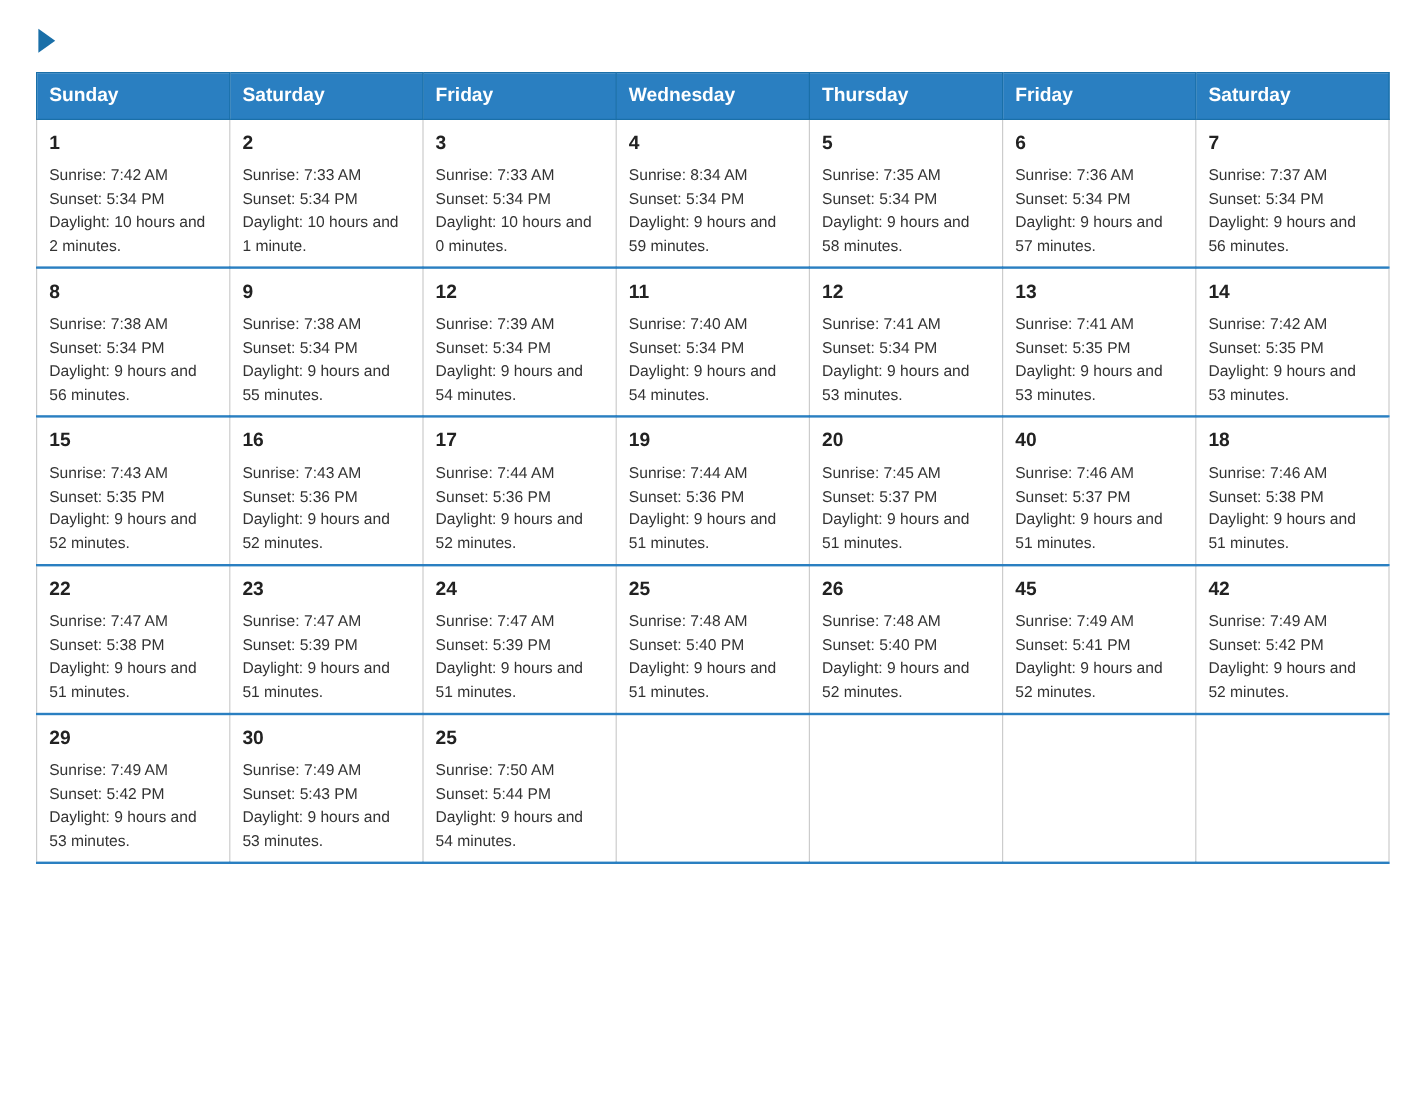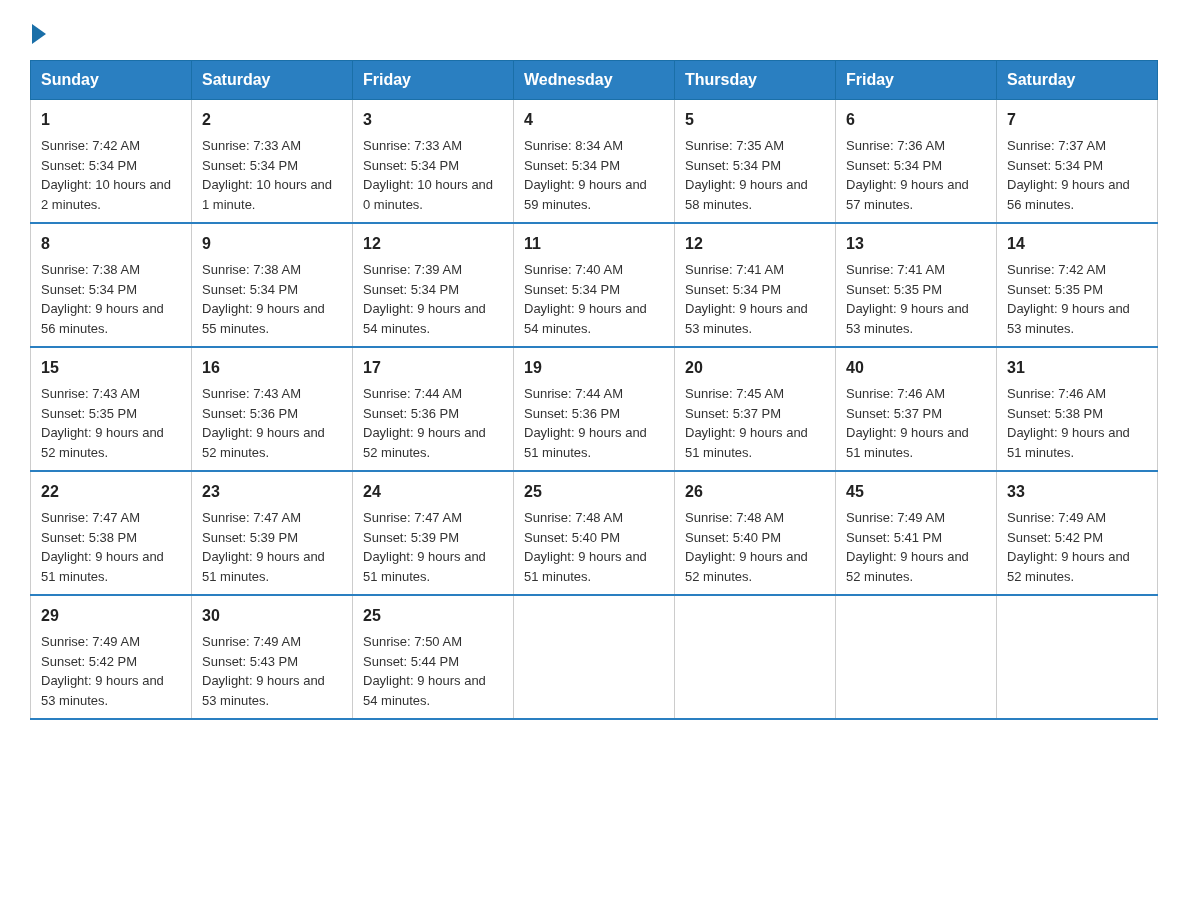--- a/index.html
+++ b/index.html
@@ -251,21 +251,21 @@
           <span class="day-info">Sunset: 5:37 PM</span><br>
           <span class="day-info">Daylight: 9 hours and 51 minutes.</span>
         </td>
         <td>
           <span class="day-number">40</span>
           <span class="day-info">Sunrise: 7:46 AM</span><br>
           <span class="day-info">Sunset: 5:37 PM</span><br>
           <span class="day-info">Daylight: 9 hours and 51 minutes.</span>
         </td>
         <td>
-          <span class="day-number">31</span>
+          <span class="day-number">18</span>
           <span class="day-info">Sunrise: 7:46 AM</span><br>
           <span class="day-info">Sunset: 5:38 PM</span><br>
           <span class="day-info">Daylight: 9 hours and 51 minutes.</span>
         </td>
       </tr>
       <tr>
         <td>
           <span class="day-number">22</span>
           <span class="day-info">Sunrise: 7:47 AM</span><br>
           <span class="day-info">Sunset: 5:38 PM</span><br>
@@ -295,21 +295,21 @@
           <span class="day-info">Sunset: 5:40 PM</span><br>
           <span class="day-info">Daylight: 9 hours and 52 minutes.</span>
         </td>
         <td>
           <span class="day-number">45</span>
           <span class="day-info">Sunrise: 7:49 AM</span><br>
           <span class="day-info">Sunset: 5:41 PM</span><br>
           <span class="day-info">Daylight: 9 hours and 52 minutes.</span>
         </td>
         <td>
-          <span class="day-number">33</span>
+          <span class="day-number">42</span>
           <span class="day-info">Sunrise: 7:49 AM</span><br>
           <span class="day-info">Sunset: 5:42 PM</span><br>
           <span class="day-info">Daylight: 9 hours and 52 minutes.</span>
         </td>
       </tr>
       <tr>
         <td>
           <span class="day-number">29</span>
           <span class="day-info">Sunrise: 7:49 AM</span><br>
           <span class="day-info">Sunset: 5:42 PM</span><br>

